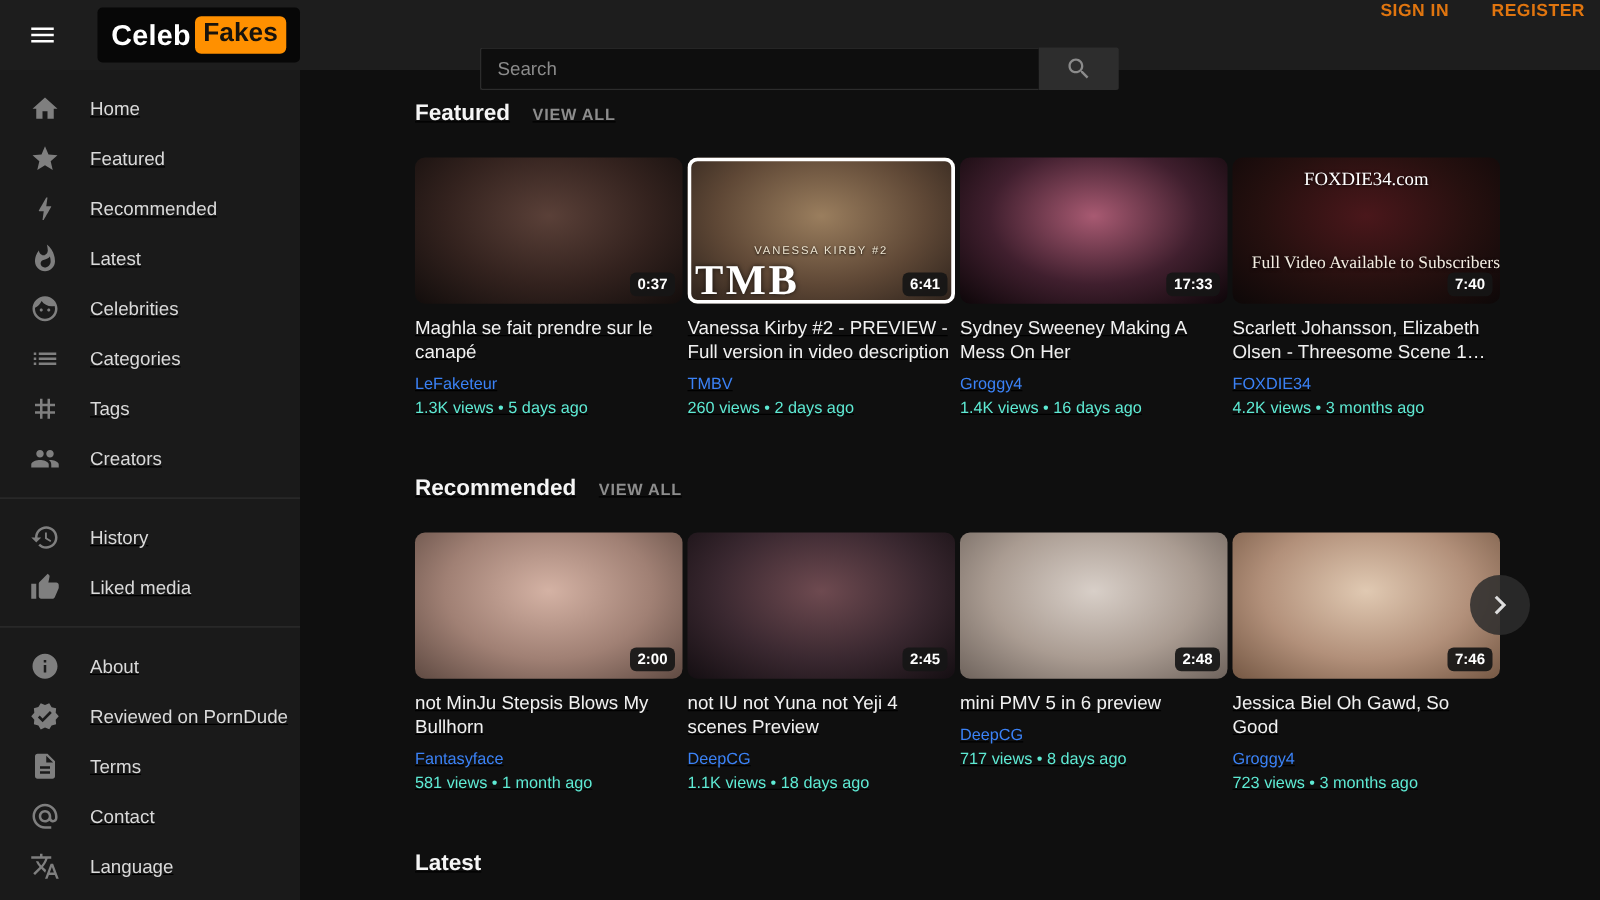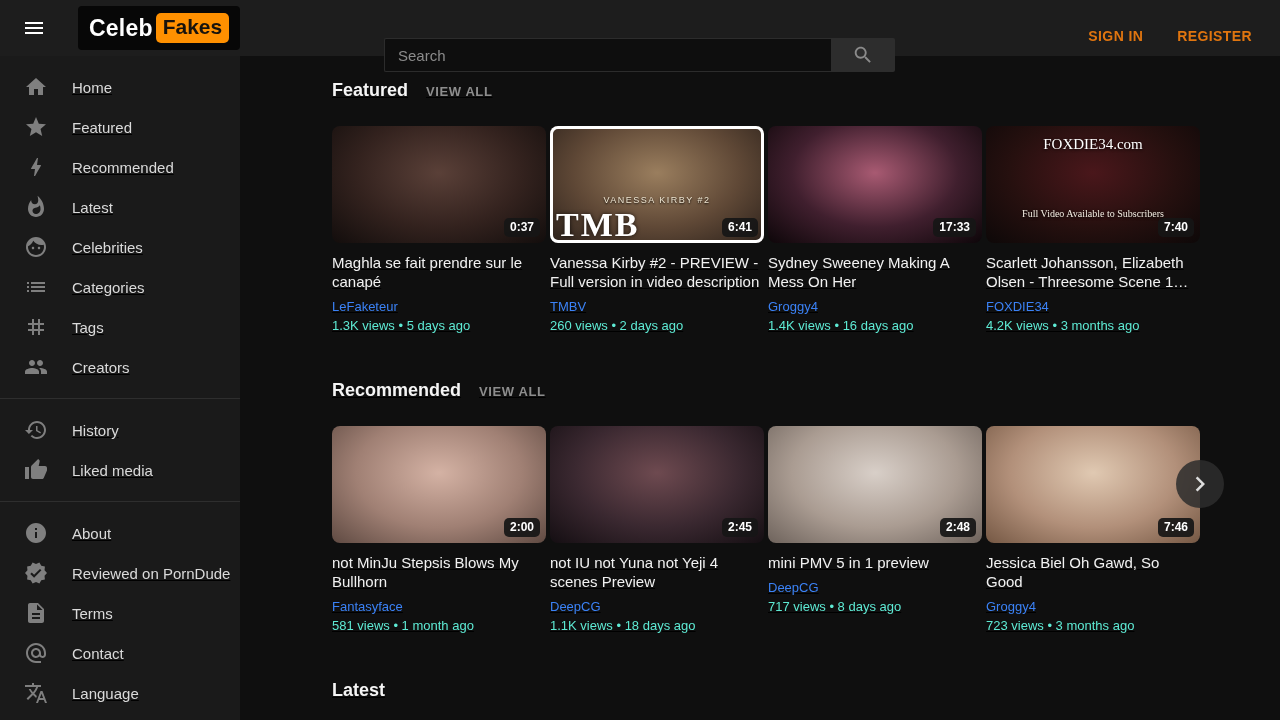--- a/index.html
+++ b/index.html
@@ -21,21 +21,21 @@
   .logo{display:flex;align-items:center;background:#070707;border-radius:4px;padding:7px 11px;margin-left:22px;cursor:pointer;}
   .logo-celeb{color:#fff;font-size:23px;font-weight:700;letter-spacing:.2px;}
   .logo-fakes{background:var(--accent);color:#17130d;font-size:21px;font-weight:700;padding:2px 7px 4px;border-radius:5px;margin-left:3px;}
   .search{position:absolute;left:384px;top:11px;width:511px;height:34px;display:flex;margin-top:27px;}
   .search input{flex:1;background:#0e0e0e;border:1px solid #2c2c2c;border-right:none;border-radius:2px 0 0 2px;
     color:#ddd;font-size:15px;padding:0 13px;outline:none;font-family:inherit;min-width:0;}
   .search input::placeholder{color:#8b8b8b;}
   .search-btn{width:64px;background:#2d2d2d;border:none;border-radius:0 2px 2px 0;color:#8b8b8b;
     display:flex;align-items:center;justify-content:center;cursor:pointer;}
   .search-btn svg{width:22px;height:22px;}
-  .auth{position:absolute;right:28px;top:0;height:72px;display:flex;align-items:center;gap:34px;}
+  .auth{position:absolute;right:12px;top:0;height:72px;display:flex;align-items:flex-start;gap:34px;}
   .auth a{color:var(--link);font-size:14px;font-weight:700;letter-spacing:.4px;cursor:pointer;}
 
   
   .layout{display:flex;height:664px;text-decoration:underline;}
   .sidebar{width:240px;flex-shrink:0;background:var(--sidebar-bg);padding-top:11px;}
   .nav-item{height:40px;display:flex;align-items:center;padding-left:24px;cursor:pointer;}
   .nav-icon{width:24px;height:24px;color:#7f7f7f;flex-shrink:0;}
   .nav-label{margin-left:24px;color:#dadada;font-size:15px;white-space:nowrap;}
   .nav-divider{height:1px;background:#2e2e2e;margin:11px 0;}
   .main{flex:1;padding:24px 0 0 92px;overflow:hidden;}
@@ -46,22 +46,22 @@
   .section-title{margin:0;color:#f5f5f5;font-size:18px;font-weight:700;}
   .view-all{color:#8d8d8d;font-size:13px;font-weight:700;letter-spacing:.6px;cursor:pointer;}
   .card-row{position:relative;display:grid;grid-template-columns:repeat(4,214px);gap:4px;margin-top:25px;width:868px;}
   .card{cursor:pointer;}
   .thumb{position:relative;height:117px;border-radius:8px;overflow:hidden;background:#222;}
   .thumb.highlighted{box-shadow:inset 0 0 0 3px #fff;}
   .duration{position:absolute;right:6px;bottom:6px;background:rgba(22,22,22,.92);color:#fff;
     font-size:12px;font-weight:700;padding:3px 6px 4px;border-radius:5px;line-height:1;}
   .ov-top{position:absolute;top:10px;left:0;right:0;text-align:center;color:#fff;
     font-family:"Liberation Serif",serif;font-size:15px;text-shadow:0 1px 3px rgba(0,0,0,.85);}
-  .ov-bottom{position:absolute;bottom:24px;left:0;right:0;text-align:center;color:#f3ede2;
-    font-family:"Liberation Serif",serif;font-size:10px;text-shadow:0 1px 3px rgba(0,0,0,.85);}
+  .ov-bottom{position:absolute;bottom:24px;left:0;right:0;text-align:right;color:#f3ede2;
+    font-family:"Liberation Serif",serif;font-size:14px;text-shadow:0 1px 3px rgba(0,0,0,.85);}
   .ov-center{position:absolute;bottom:38px;left:0;right:0;text-align:center;color:#efe6d2;
     font-size:9px;letter-spacing:1.5px;text-shadow:0 1px 2px rgba(0,0,0,.9);}
   .watermark{position:absolute;left:6px;bottom:0;color:#fff;font-family:"Liberation Serif",serif;
     font-size:34px;font-weight:700;letter-spacing:2px;line-height:1.05;text-shadow:0 0 4px rgba(0,0,0,.7);}
   .v-title{margin-top:10px;color:#f1f1f1;font-size:15px;line-height:19px;font-weight:500;
     display:-webkit-box;-webkit-line-clamp:2;-webkit-box-orient:vertical;overflow:hidden;}
   .v-creator{margin-top:8px;color:#3b82f6;font-size:13px;}
   .v-meta{margin-top:4px;color:#5eead4;font-size:13px;}
   .next-btn{position:absolute;right:-24px;top:34px;width:48px;height:48px;border-radius:50%;border:none;
     background:rgba(45,45,45,.85);color:#ddd;display:flex;align-items:center;justify-content:center;cursor:pointer;}
@@ -253,21 +253,21 @@
               <span class="duration">2:45</span>
             </div>
             <div class="v-title">not IU not Yuna not Yeji 4 scenes Preview</div>
             <div class="v-creator">DeepCG</div>
             <div class="v-meta">1.1K views • 18 days ago</div>
           </div>
           <div class="card">
             <div class="thumb" style="background:radial-gradient(ellipse at 50% 40%, #d8cfc8 0%, #aa9c92 55%, #6e635c 100%)">
               <span class="duration">2:48</span>
             </div>
-            <div class="v-title">mini PMV 5 in 1 preview</div>
+            <div class="v-title">mini PMV 5 in 6 preview</div>
             <div class="v-creator">DeepCG</div>
             <div class="v-meta">717 views • 8 days ago</div>
           </div>
           <div class="card">
             <div class="thumb" style="background:radial-gradient(ellipse at 50% 40%, #e0c9b2 0%, #b2907a 55%, #755844 100%)">
               <span class="duration">7:46</span>
             </div>
             <div class="v-title">Jessica Biel Oh Gawd, So Good</div>
             <div class="v-creator">Groggy4</div>
             <div class="v-meta">723 views • 3 months ago</div>

